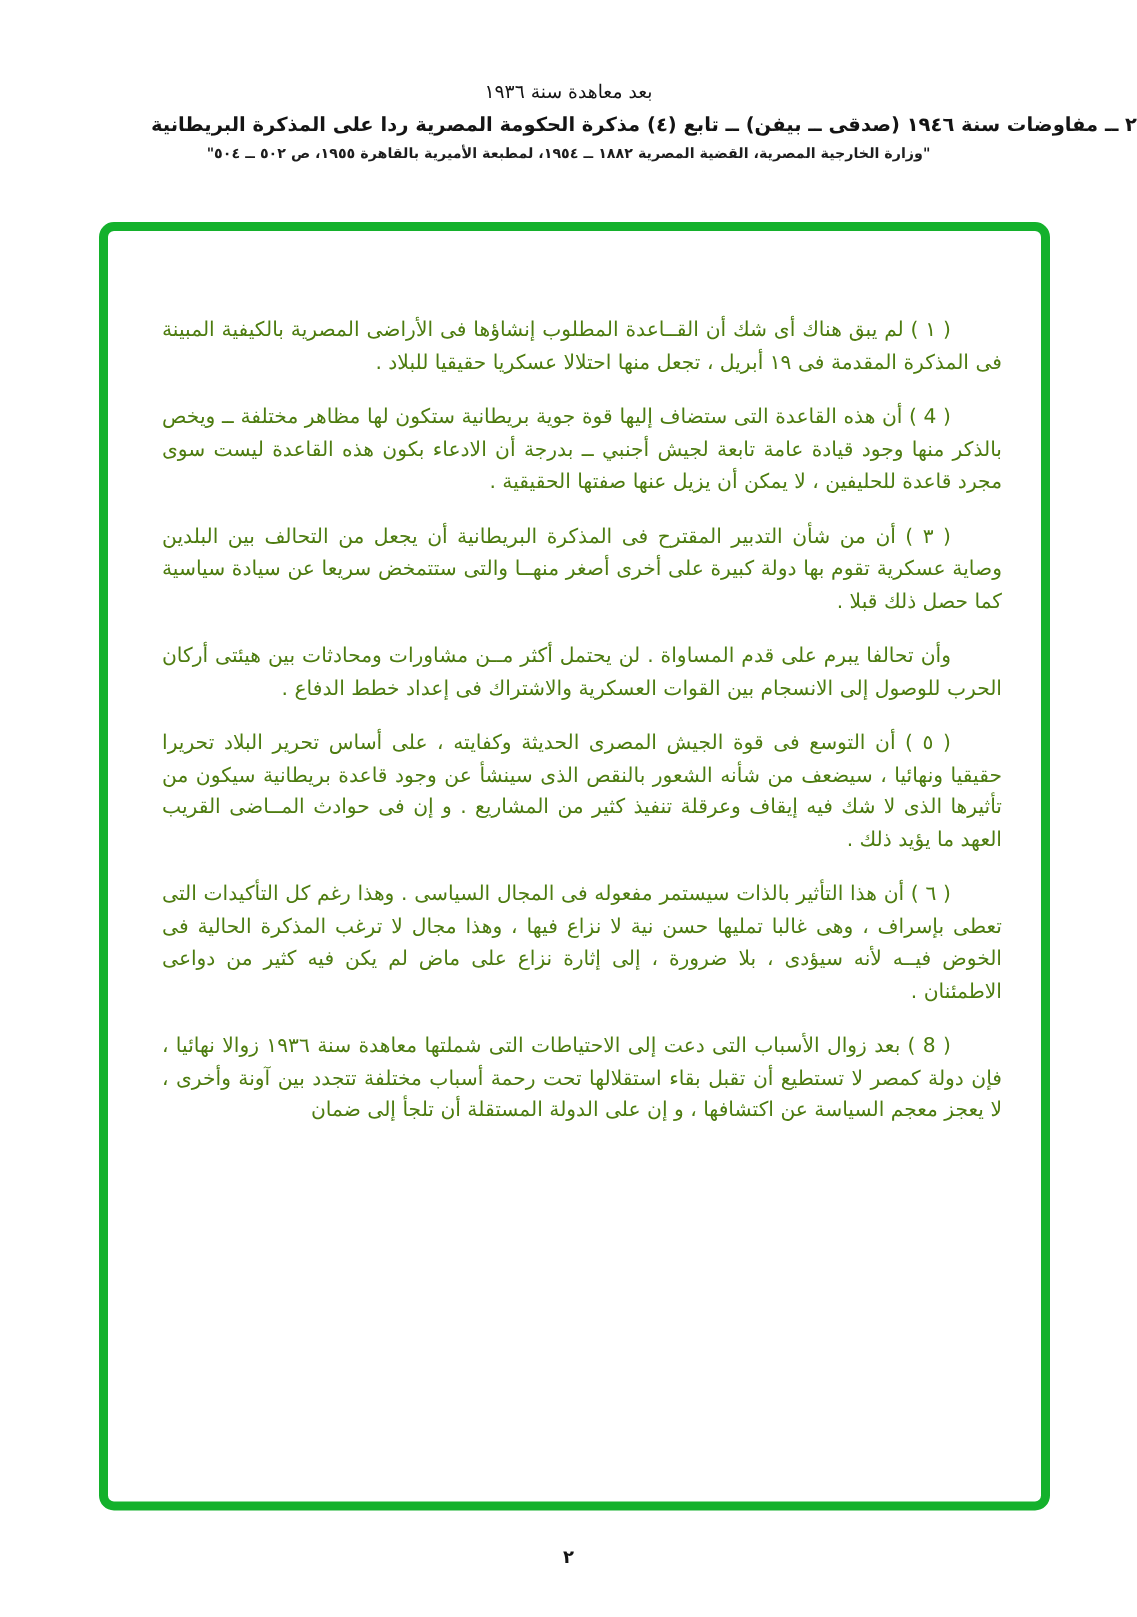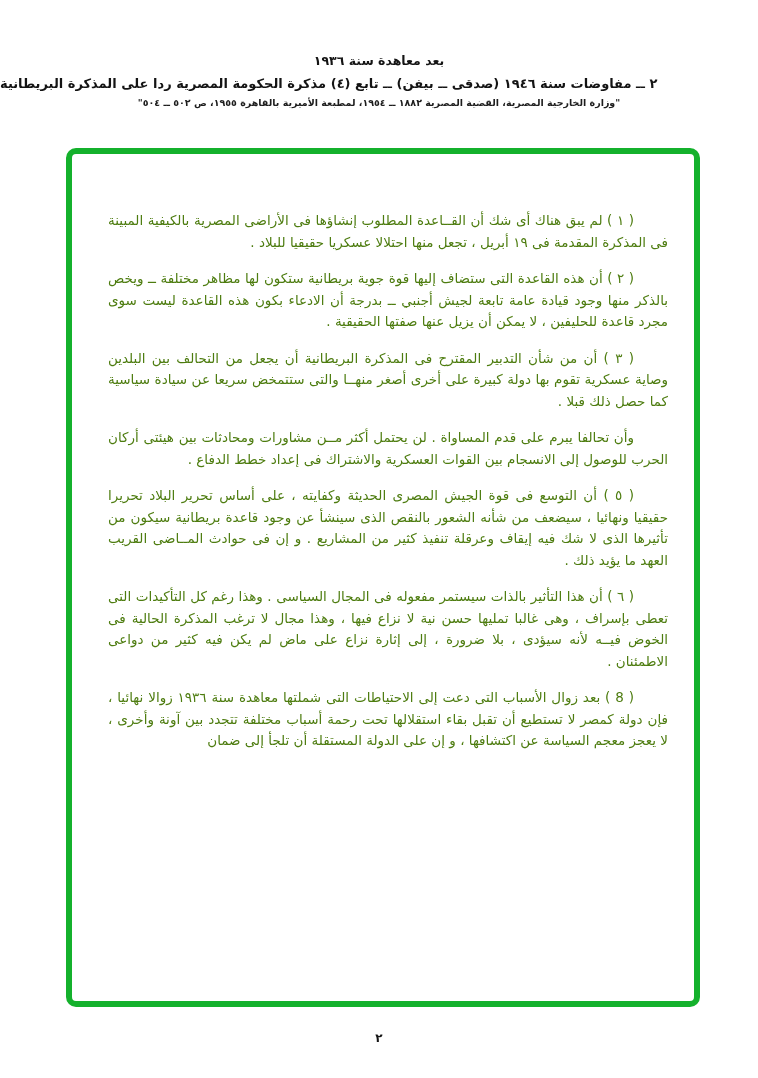--- a/index.html
+++ b/index.html
@@ -15,26 +15,26 @@
     background: #ffffff;
     overflow: hidden;
   }
   .doc-header {
     direction: rtl;
     padding-top: 53px;
     color: #141414;
   }
   .doc-header .h-line1 {
     text-align: center;
-    font-weight: bold;
+    font-weight: normal;
     font-size: 12.5px;
     letter-spacing: 0.5px;
   }
   .doc-header .h-line2 {
-    text-align: left;
+    text-align: right;
     font-weight: bold;
     font-size: 13px;
     margin-top: 8px;
   }
   .doc-header .h-line3 {
     text-align: center;
     font-weight: bold;
     font-size: 9.5px;
     margin-top: 6px;
     color: #1d1d1d;
@@ -80,21 +80,21 @@
 
   <header class="doc-header">
     <div class="h-line1">بعد معاهدة سنة ١٩٣٦</div>
     <div class="h-line2">٢ ــ مفاوضات سنة ١٩٤٦ (صدقى ــ بيفن) ــ تابع (٤) مذكرة الحكومة المصرية ردا على المذكرة البريطانية</div>
     <div class="h-line3">"وزارة الخارجية المصرية، القضية المصرية ١٨٨٢ ــ ١٩٥٤، لمطبعة الأميرية بالقاهرة ١٩٥٥، ص ٥٠٢ ــ ٥٠٤"</div>
   </header>
 
   <div class="highlight-box" style="border-color: rgb(20, 177, 44);">
     <div class="scan-text" id="paragraph-container">
         <p class="para">( ١ ) لم يبق هناك أى شك أن القــاعدة المطلوب إنشاؤها فى الأراضى المصرية بالكيفية المبينة فى المذكرة المقدمة فى ١٩ أبريل ، تجعل منها احتلالا عسكريا حقيقيا للبلاد .</p>
-        <p class="para">( ٢ ) أن هذه القاعدة التى ستضاف إليها قوة جوية بريطانية ستكون لها مظاهر مختلفة ــ ويخص بالذكر منها وجود قيادة عامة تابعة لجيش أجنبي ــ بدرجة أن الادعاء بكون هذه القاعدة ليست سوى مجرد قاعدة للحليفين ، لا يمكن أن يزيل عنها صفتها الحقيقية .</p>
+        <p class="para">( 4 ) أن هذه القاعدة التى ستضاف إليها قوة جوية بريطانية ستكون لها مظاهر مختلفة ــ ويخص بالذكر منها وجود قيادة عامة تابعة لجيش أجنبي ــ بدرجة أن الادعاء بكون هذه القاعدة ليست سوى مجرد قاعدة للحليفين ، لا يمكن أن يزيل عنها صفتها الحقيقية .</p>
         <p class="para">( ٣ ) أن من شأن التدبير المقترح فى المذكرة البريطانية أن يجعل من التحالف بين البلدين وصاية عسكرية تقوم بها دولة كبيرة على أخرى أصغر منهــا والتى ستتمخض سريعا عن سيادة سياسية كما حصل ذلك قبلا .</p>
         <p class="para">وأن تحالفا يبرم على قدم المساواة . لن يحتمل أكثر مــن مشاورات ومحادثات بين هيئتى أركان الحرب للوصول إلى الانسجام بين القوات العسكرية والاشتراك فى إعداد خطط الدفاع .</p>
         <p class="para">( ٥ ) أن التوسع فى قوة الجيش المصرى الحديثة وكفايته ، على أساس تحرير البلاد تحريرا حقيقيا ونهائيا ، سيضعف من شأنه الشعور بالنقص الذى سينشأ عن وجود قاعدة بريطانية سيكون من تأثيرها الذى لا شك فيه إيقاف وعرقلة تنفيذ كثير من المشاريع . و إن فى حوادث المــاضى القريب العهد ما يؤيد ذلك .</p>
         <p class="para">( ٦ ) أن هذا التأثير بالذات سيستمر مفعوله فى المجال السياسى . وهذا رغم كل التأكيدات التى تعطى بإسراف ، وهى غالبا تمليها حسن نية لا نزاع فيها ، وهذا مجال لا ترغب المذكرة الحالية فى الخوض فيــه لأنه سيؤدى ، بلا ضرورة ، إلى إثارة نزاع على ماض لم يكن فيه كثير من دواعى الاطمئنان .</p>
         <p class="para">( 8 ) بعد زوال الأسباب التى دعت إلى الاحتياطات التى شملتها معاهدة سنة ١٩٣٦ زوالا نهائيا ، فإن دولة كمصر لا تستطيع أن تقبل بقاء استقلالها تحت رحمة أسباب مختلفة تتجدد بين آونة وأخرى ، لا يعجز معجم السياسة عن اكتشافها ، و إن على الدولة المستقلة أن تلجأ إلى ضمان</p>
       </div>
   </div>
 
   <div class="page-number">٢</div>
 

